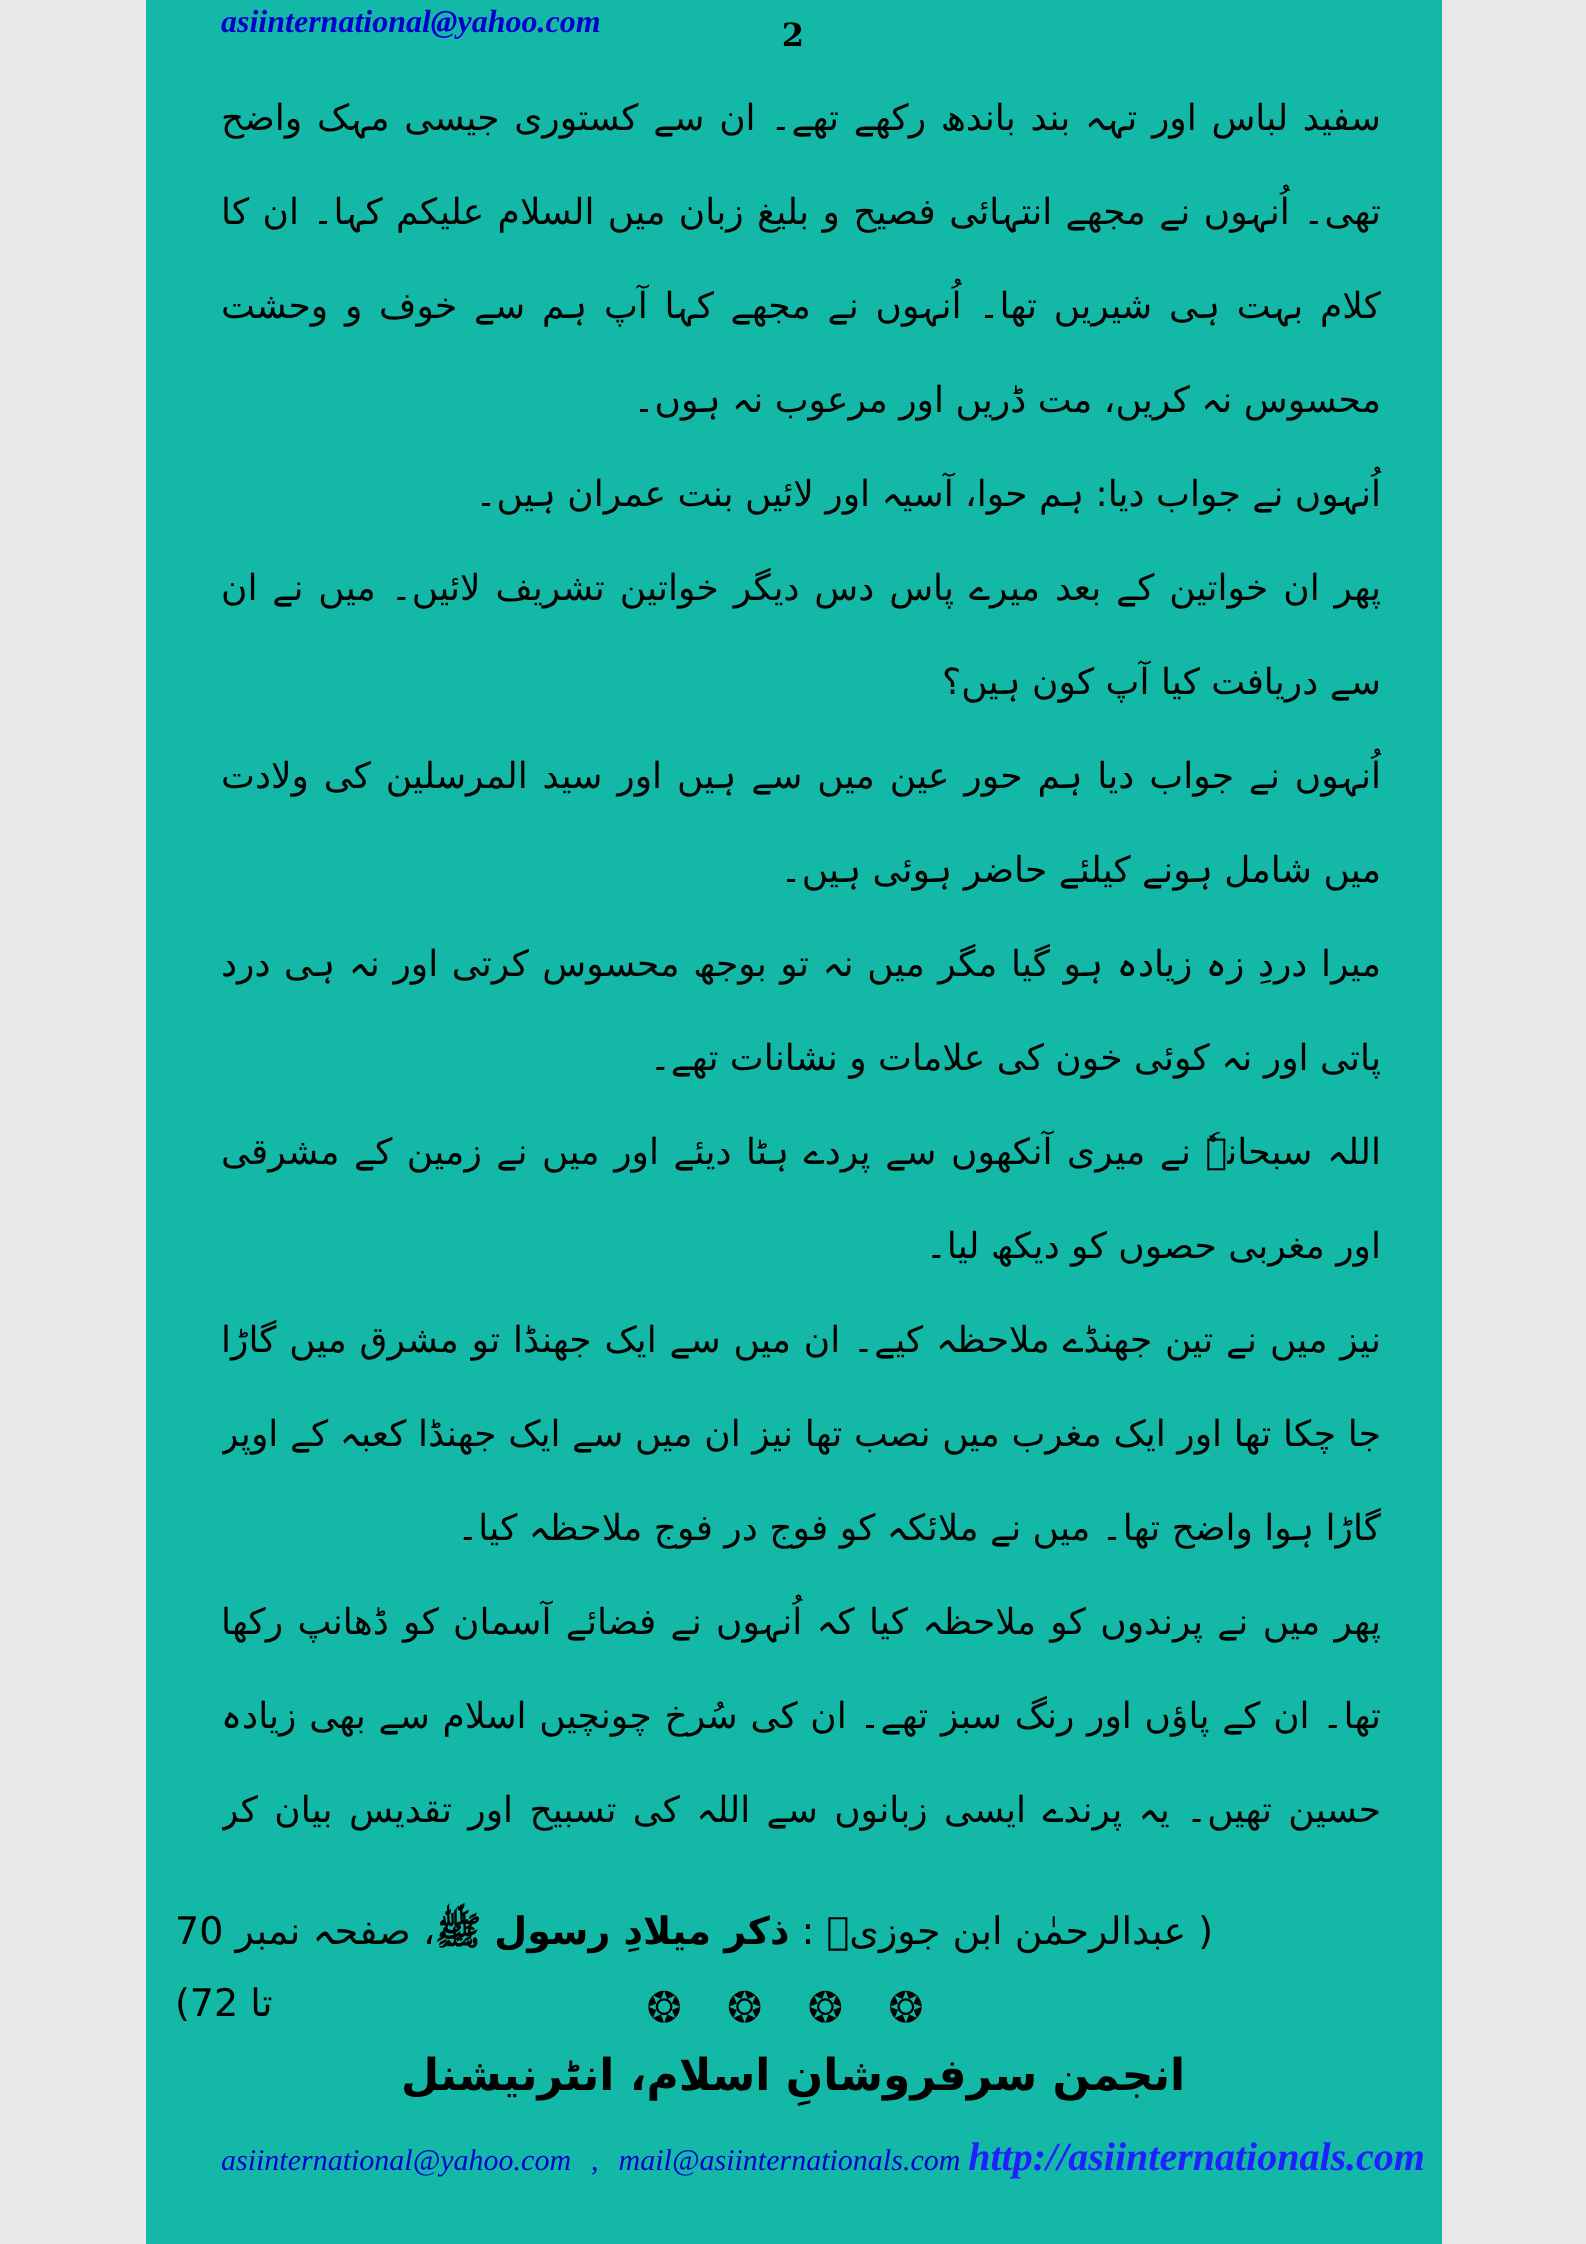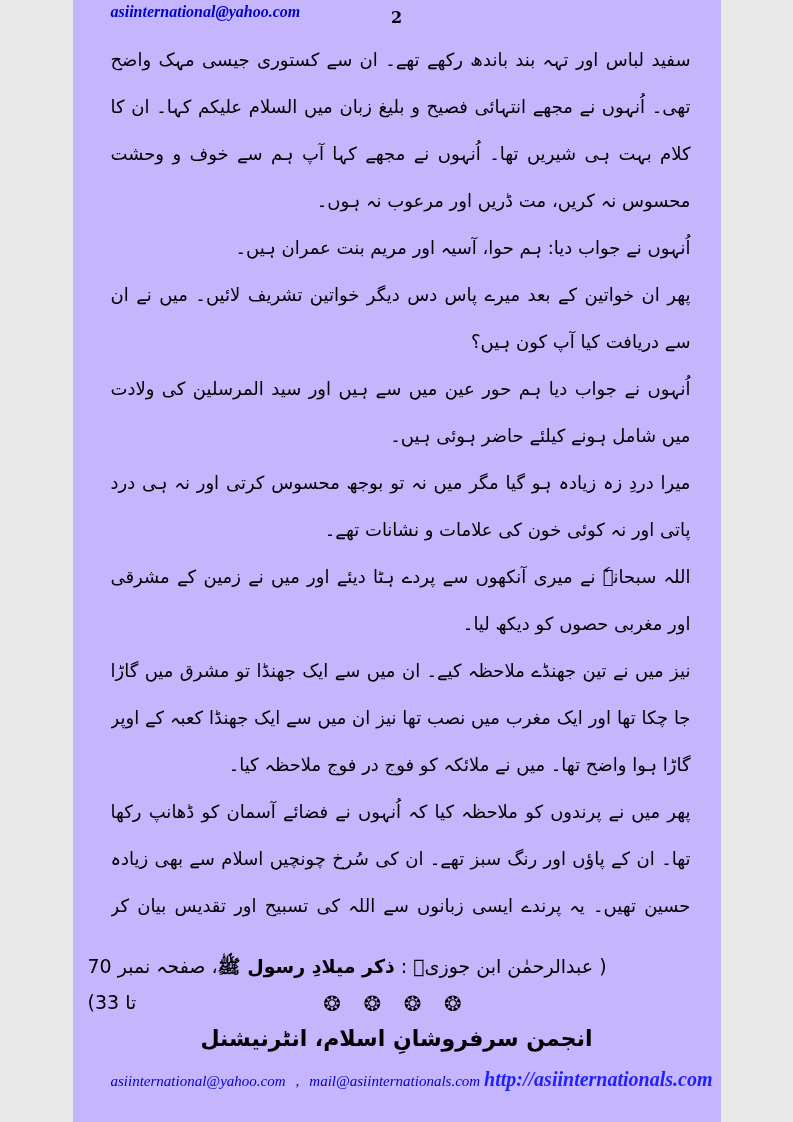--- a/index.html
+++ b/index.html
@@ -2,21 +2,21 @@
 <html lang="ur"><head>
 <meta charset="utf-8">
 <style>
   * { box-sizing: border-box; margin: 0; padding: 0; }
   html, body { background: #e8e8e8; }
   .page {
     position: relative;
     width: 648px;
     height: 1122px;
     margin: 0 auto;
-    background: #c4b5fd;
+    background: #14b8a6;
     overflow: hidden;
     font-family: "DejaVu Sans", sans-serif;
     color: #000000;
   }
   
   .header-email {
     position: absolute;
     top: 3px;
     left: 38px;
     font-family: "Liberation Serif", "DejaVu Serif", serif;
@@ -119,33 +119,33 @@
 <body>
 
 <div class="page">
 
   <a class="header-email" href="#">asiinternational@yahoo.com</a>
 
   <div class="page-number">2</div>
 
   <main class="body-text" dir="rtl">
     <p>سفید لباس اور تہہ بند باندھ رکھے تھے۔ ان سے کستوری جیسی مہک واضح تھی۔ اُنہوں نے مجھے انتہائی فصیح و بلیغ زبان میں السلام علیکم کہا۔ ان کا کلام بہت ہی شیریں تھا۔ اُنہوں نے مجھے کہا آپ ہم سے خوف و وحشت محسوس نہ کریں، مت ڈریں اور مرعوب نہ ہوں۔</p>
-    <p>اُنہوں نے جواب دیا: ہم حوا، آسیہ اور مریم بنت عمران ہیں۔</p>
+    <p>اُنہوں نے جواب دیا: ہم حوا، آسیہ اور لائیں بنت عمران ہیں۔</p>
     <p>پھر ان خواتین کے بعد میرے پاس دس دیگر خواتین تشریف لائیں۔ میں نے ان سے دریافت کیا آپ کون ہیں؟</p>
     <p>اُنہوں نے جواب دیا ہم حور عین میں سے ہیں اور سید المرسلین کی ولادت میں شامل ہونے کیلئے حاضر ہوئی ہیں۔</p>
     <p>میرا دردِ زہ زیادہ ہو گیا مگر میں نہ تو بوجھ محسوس کرتی اور نہ ہی درد پاتی اور نہ کوئی خون کی علامات و نشانات تھے۔</p>
     <p>اللہ سبحانہٗ نے میری آنکھوں سے پردے ہٹا دیئے اور میں نے زمین کے مشرقی اور مغربی حصوں کو دیکھ لیا۔</p>
     <p>نیز میں نے تین جھنڈے ملاحظہ کیے۔ ان میں سے ایک جھنڈا تو مشرق میں گاڑا جا چکا تھا اور ایک مغرب میں نصب تھا نیز ان میں سے ایک جھنڈا کعبہ کے اوپر گاڑا ہوا واضح تھا۔ میں نے ملائکہ کو فوج در فوج ملاحظہ کیا۔</p>
     <p>پھر میں نے پرندوں کو ملاحظہ کیا کہ اُنہوں نے فضائے آسمان کو ڈھانپ رکھا تھا۔ ان کے پاؤں اور رنگ سبز تھے۔ ان کی سُرخ چونچیں اسلام سے بھی زیادہ حسین تھیں۔ یہ پرندے ایسی زبانوں سے اللہ کی تسبیح اور تقدیس بیان کر رہے تھے کہ جو متعدد و مختلف تھی۔</p>
     <p>پھر مجھے پیاس لگی تو اچانک ایک پرندہ میرے پاس اُتر آیا۔ اس کے ہاتھ میں سفید موتیوں سے بھی زیادہ خوبصورت گلاس تھا جس کا رنگ سفید تھا۔ اس نے مجھے یہ خوبصورت جام دیا تو میں نے دیکھا کہ وہ برف سے زیادہ ٹھنڈا اور شہد سے زیادہ شیریں تھا۔ میں یہ سارا پی لیا کہ یہ میری جان کو اچھا اور خوشگوار لگا۔ چنانچہ اس کے بعد میں نے اپنے پروردگار کی حمد و ثناء بیان کی۔</p>
 
   </main>
 
   <div class="citation" dir="rtl">
-    <span>( عبدالرحمٰن ابن جوزیؒ : </span><span class="book-title">ذکر میلادِ رسول ﷺ</span><span>، صفحہ نمبر 70 تا 33)</span>
+    <span>( عبدالرحمٰن ابن جوزیؒ : </span><span class="book-title">ذکر میلادِ رسول ﷺ</span><span>، صفحہ نمبر 70 تا 72)</span>
   </div>
 
   <div class="ornaments">❂ ❂ ❂ ❂</div>
 
   <h2 class="org-heading" dir="rtl">انجمن سرفروشانِ اسلام، انٹرنیشنل</h2>
 
   <div class="footer">
     <div class="footer-left">
       <a href="#">asiinternational@yahoo.com</a><span class="footer-sep">,</span><a href="#">mail@asiinternationals.com</a>
     </div>

